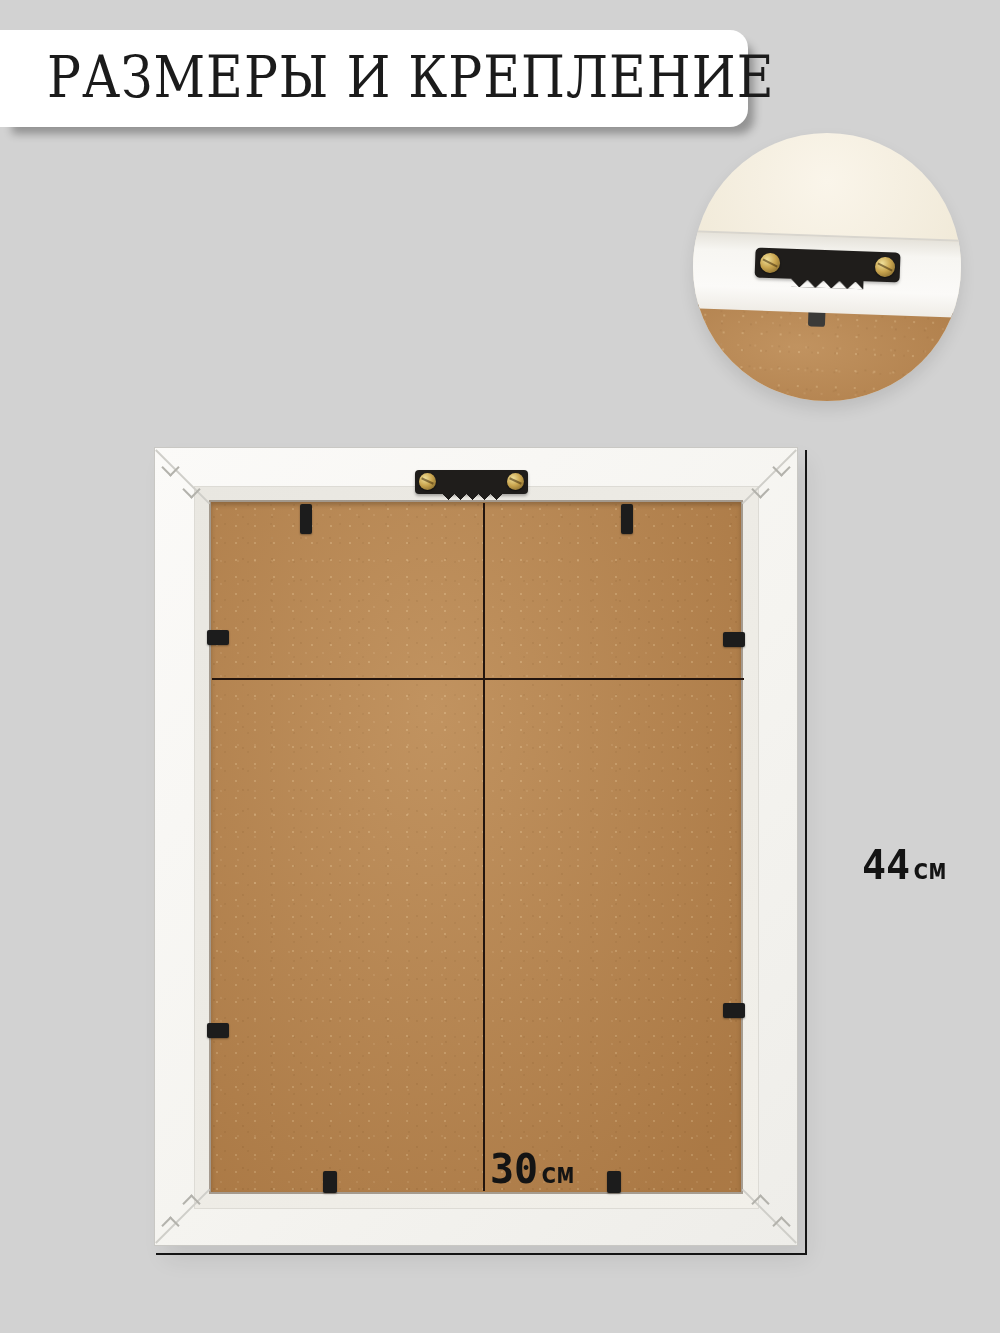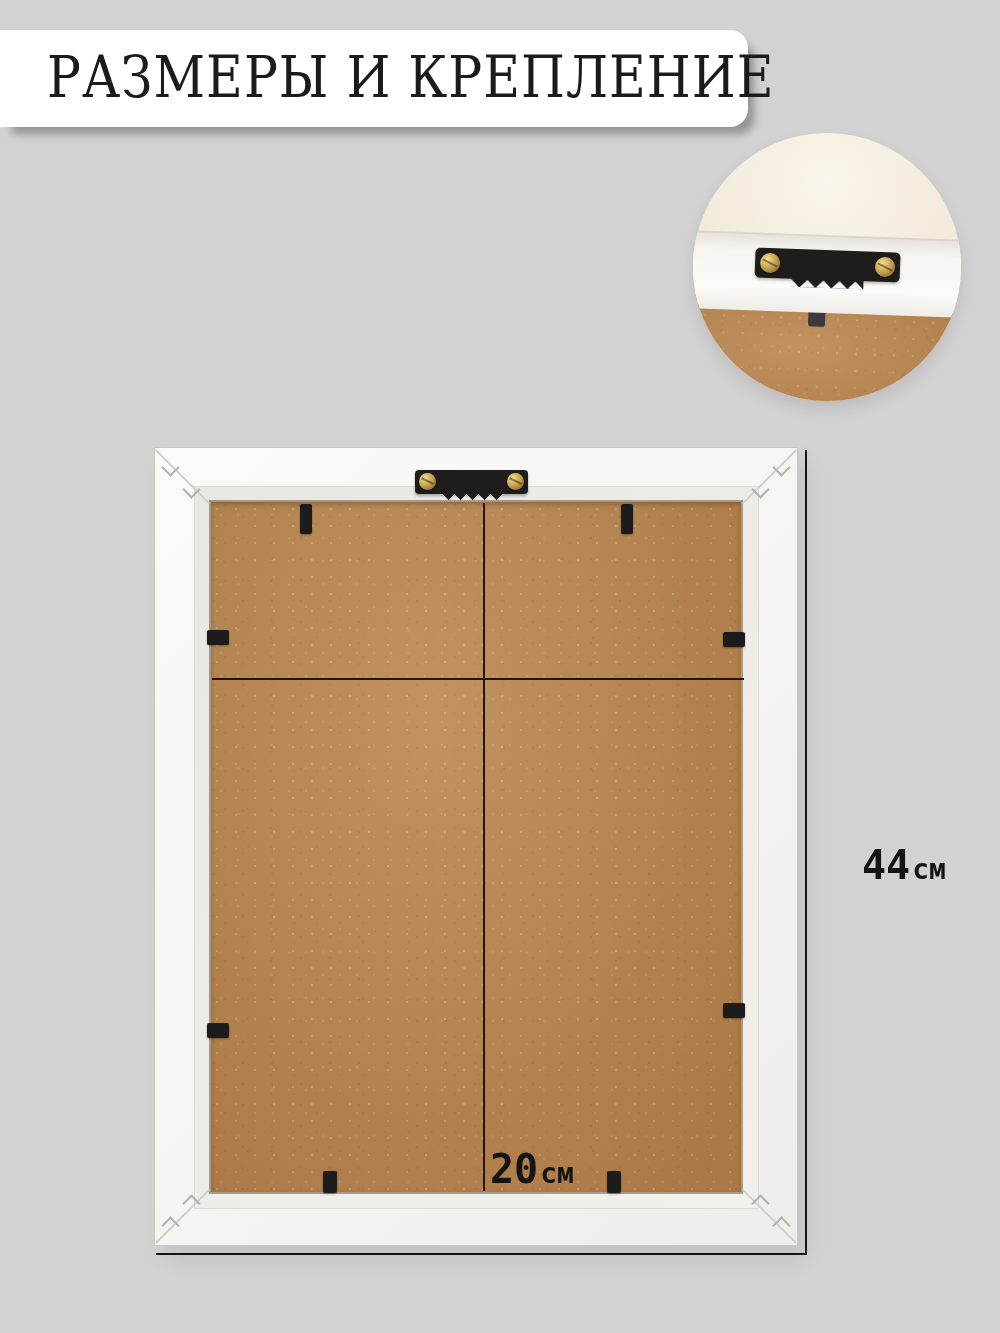--- a/index.html
+++ b/index.html
@@ -227,16 +227,16 @@
 
   <div class="dline v-center"></div>
   <div class="dline h-40"></div>
   <div class="dline v-44"></div>
   <div class="dline h-34"></div>
 
   <div class="dim d44">
     <span class="val">44</span><span class="unit">см</span>
   </div>
   <div class="dim d30">
-    <span class="val">20</span><span class="unit">см</span>
+    <span class="val">30</span><span class="unit">см</span>
   </div>
 
 </div>
 
 </body></html>

